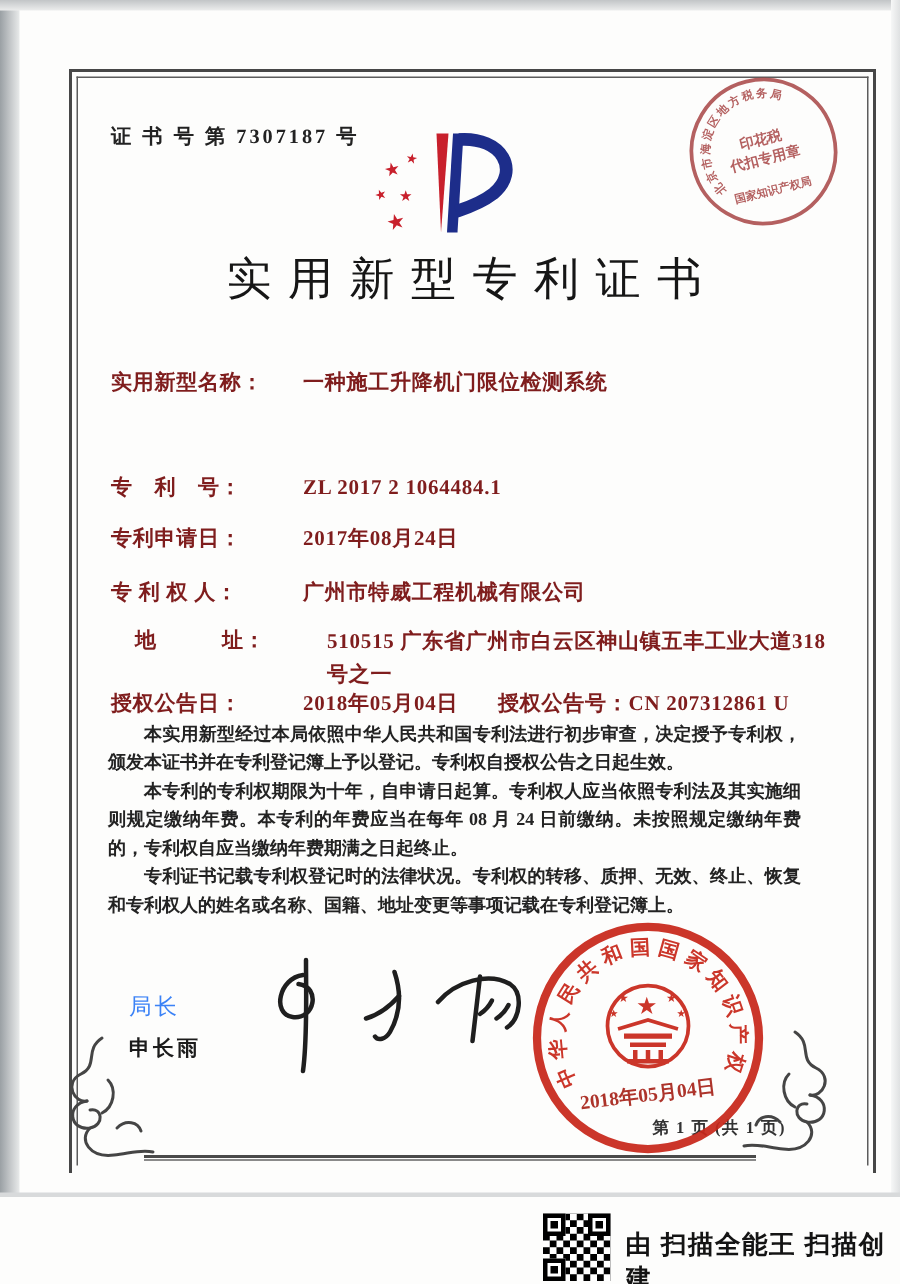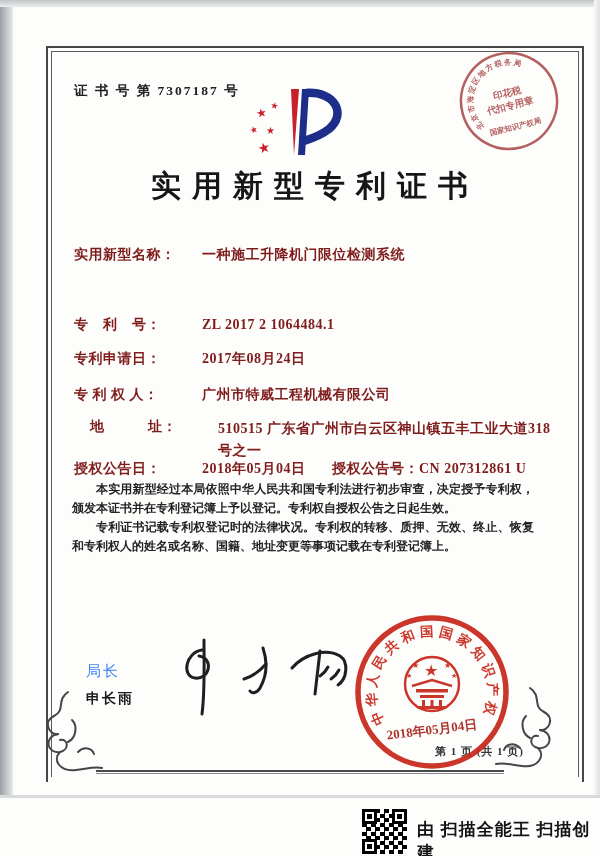--- a/index.html
+++ b/index.html
@@ -22,21 +22,21 @@
                  border:2px solid #474747; border-bottom:none; }
   .frame-inner { position:absolute; left:51px; top:51px; width:528px; height:726px;
                  border:1px solid #5c5c5c; border-bottom:none; }
 
   .cert-no { position:absolute; left:74px; top:82px; font-size:13.5px; font-weight:bold;
              letter-spacing:2px; color:#222; }
 
   .logo { position:absolute; left:247px; top:84px; }
 
   .title { position:absolute; left:46px; top:166px; width:538px; text-align:center;
-           font-size:30px; font-weight:bold; letter-spacing:11px; color:#161616; }
+           font-size:30px; font-weight:normal; letter-spacing:11px; color:#161616; }
 
   .field { position:absolute; left:74px; font-size:14px; font-weight:bold; color:#7f1d1d;
            letter-spacing:0.5px; white-space:nowrap; }
   .field .lbl { display:inline-block; min-width:128px; }
   .field-name     { top:246px; }
   .field-inventor { top:286px; }
   .field-patno    { top:316px; }
   .field-filing   { top:350px; }
   .field-patentee { top:386px; }
   .field-address  { top:418px; white-space:normal;margin-left:16px; }
@@ -118,20 +118,21 @@
     <span class="lbl">地　　　址：</span><span class="val">510515 广东省广州市白云区神山镇五丰工业大道318号之一</span>
   </div>
 
   <div class="field field-grant">
     <span class="lbl">授权公告日：</span><span class="val">2018年05月04日</span>
     <span class="grant-no-pair"><span>授权公告号：</span><span>CN 207312861 U</span></span>
   </div>
 
   <div class="paragraphs">
     <p>本实用新型经过本局依照中华人民共和国专利法进行初步审查，决定授予专利权，颁发本证书并在专利登记簿上予以登记。专利权自授权公告之日起生效。</p>
+    <p>本专利的专利权期限为十年，自申请日起算。专利权人应当依照专利法及其实施细则规定缴纳年费。本专利的年费应当在每年 08 月 24 日前缴纳。未按照规定缴纳年费的，专利权自应当缴纳年费期满之日起终止。</p>
     <p>专利证书记载专利权登记时的法律状况。专利权的转移、质押、无效、终止、恢复和专利权人的姓名或名称、国籍、地址变更等事项记载在专利登记簿上。</p>
   </div>
 
   <div class="officer-title">局长</div>
   <div class="officer-name">申长雨</div>
 
   <svg class="signature" width="205" height="88" viewBox="0 0 205 88">
     <g stroke="#1f1f1f" stroke-width="3" fill="none" stroke-linecap="round" stroke-linejoin="round">
       <path d="M34,16 C18,18 13,42 27,44 C42,46 46,24 31,22"></path>
       <path d="M36,6 C36,30 37,58 34,80"></path>

